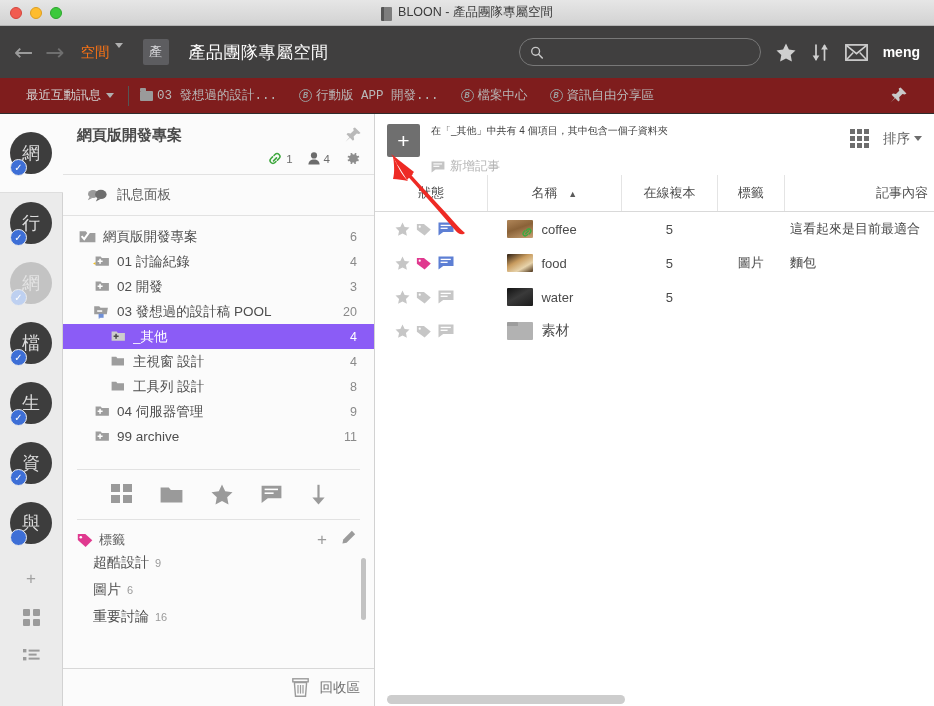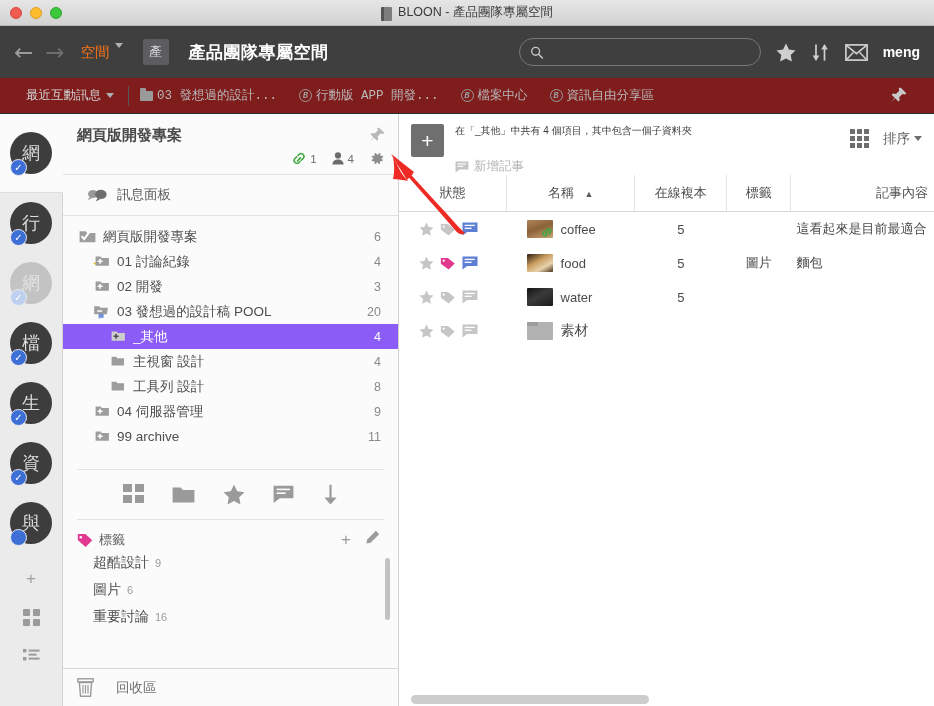--- a/index.html
+++ b/index.html
@@ -50,21 +50,21 @@
     width: 0; height: 0; border-left: 4px solid transparent;
     border-right: 4px solid transparent; border-top: 5px solid #b0b0b0;
     display: inline-block;
   }
   .space-badge {
     width: 26px; height: 26px; background: #5d5d60; color: #d7d7da;
     font-size: 13px; display: flex; align-items: center;
     justify-content: center; margin-left: 8px; border-radius: 2px;
   }
   .space-title {
-    color: #ffffff; font-size: 17px; font-weight: bold;
+    color: #ffffff; font-size: 17px; font-weight: normal;
     letter-spacing: .5px; margin-left: 8px;
   }
   .nav-right { margin-left: auto; display: flex; align-items: center; gap: 15px; }
   .searchbox {
     width: 242px; height: 28px; border: 1px solid #787878;
     border-radius: 14px; display: flex; align-items: center;
     padding: 0 10px; gap: 6px;
   }
   .searchbox input {
     background: transparent; border: none; outline: none;
@@ -139,21 +139,21 @@
     display: flex; align-items: center; justify-content: center;
     width: 28px; height: 24px;
   }
   .dots4 {
     display: grid; grid-template-columns: 7px 7px; gap: 3px;
   }
   .dots4 i { width: 7px; height: 7px; background: #9b9b9b; border-radius: 1px; display: block; }
 
   
   .leftpanel {
-    width: 336px; background: #fbfbfb; border-right: 1px solid #d2d2d2;
+    width: 312px; background: #fbfbfb; border-right: 1px solid #d2d2d2;
     display: flex; flex-direction: column; flex-shrink: 0;
   }
   .lp-head { padding: 12px 14px 8px 14px; position: relative; }
   .lp-title { font-size: 15px; color: #4a4a4a; font-weight: bold; }
   .lp-pin { position: absolute; right: 12px; top: 12px; }
   .lp-meta {
     display: flex; justify-content: flex-end; align-items: center;
     gap: 4px; margin-top: 6px; font-size: 11.5px; color: #6c6c6c;
   }
   .lp-meta .gap { width: 7px; }
@@ -197,22 +197,22 @@
     height: 27px; font-size: 14px; color: #4e4e4e; cursor: pointer;
   }
   .tagrow .tnum { font-size: 11px; color: #9a9a9a; }
   .tag-scroll {
     position: absolute; right: -6px; top: 38px; width: 5px; height: 62px;
     background: #c2c2c2; border-radius: 3px;
   }
 
   .trash {
     border-top: 1px solid #d8d8d8; background: #fbfbfb;
-    display: flex; align-items: center; gap: 22px;
-    padding: 9px 14px; font-size: 13.5px; color: #6f6f6f; cursor: pointer;
+    display: flex; align-items: center; gap: 11px;
+    padding: 9px 14px; font-size: 13.5px; color: #6f6f6f; cursor: pointer; justify-content: flex-end;
   }
 
   
   .rightpanel { flex: 1; background: #ffffff; display: flex; flex-direction: column; min-width: 0; }
   .rp-head { display: flex; align-items: flex-start; padding: 10px 12px 0 12px; gap: 11px; }
   .add-btn {
     width: 33px; height: 33px; background: #6f6f6f; color: #fff;
     font-size: 21px; display: flex; align-items: center;
     justify-content: center; cursor: pointer; flex-shrink: 0; border-radius: 2px;
   }

